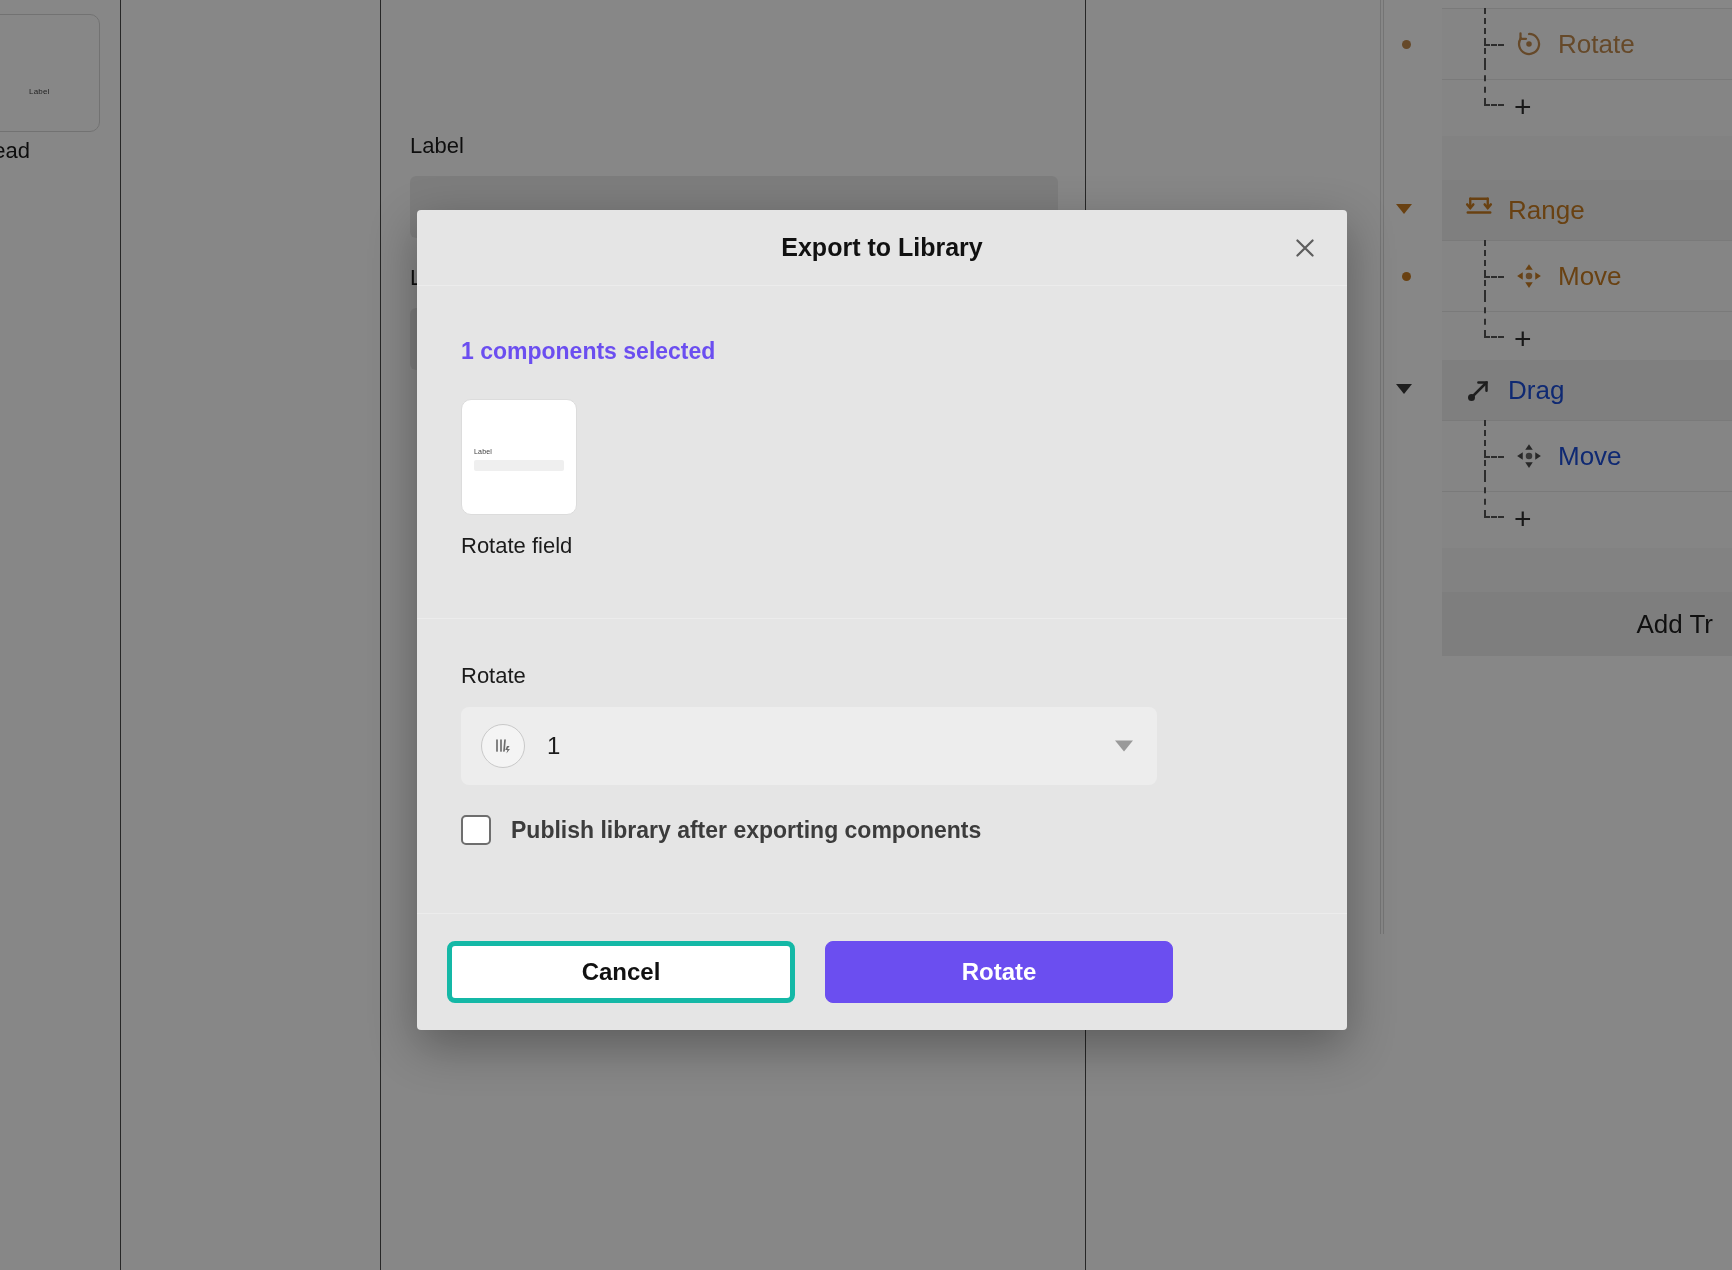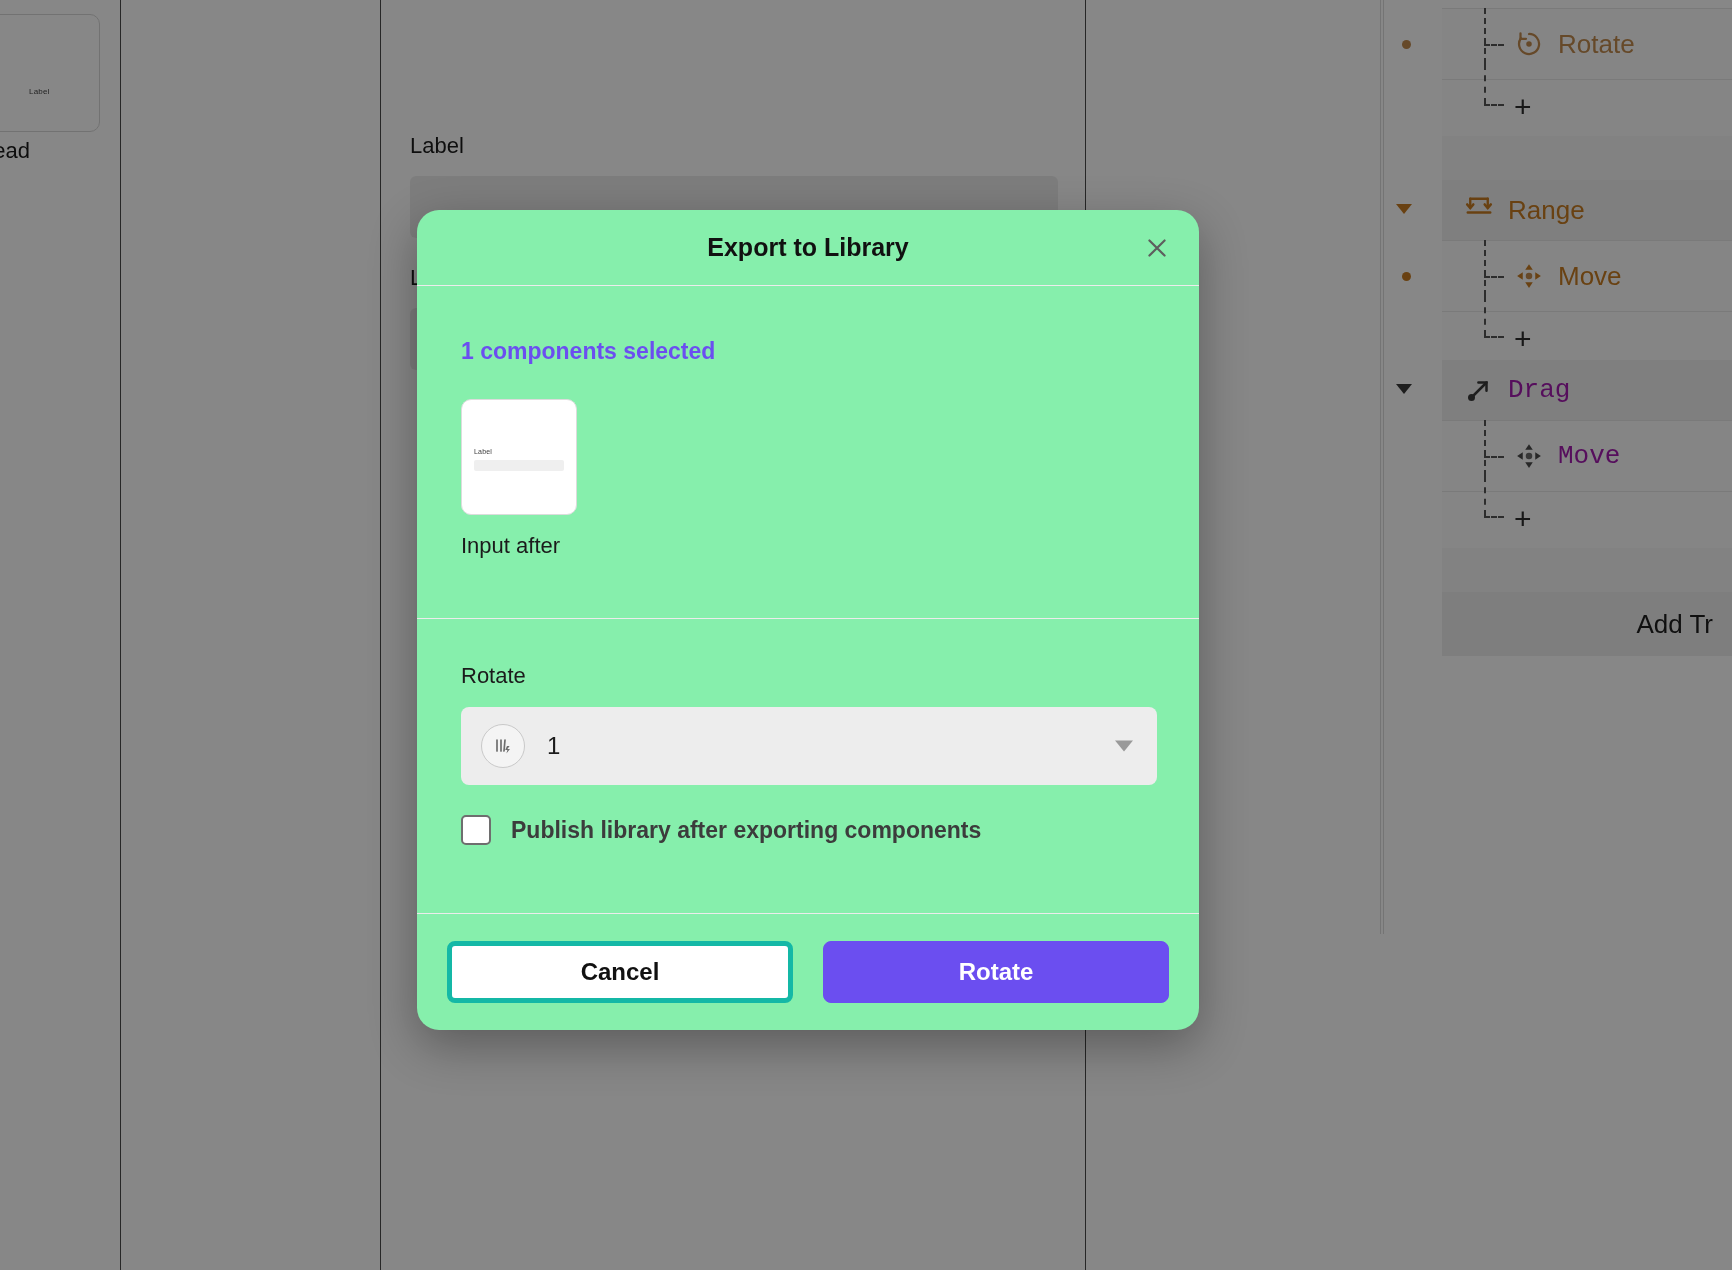--- a/index.html
+++ b/index.html
@@ -124,21 +124,21 @@
   .sb-row.plusrow { background: #fbfbfb; }
   .sb-row.blank { background: #f6f6f6; }
   .sb-row.action { background: #eeeeee; justify-content: flex-end; }
 
   .sb-label {
     font-size: 26px;
     white-space: nowrap;
   }
   .sb-label.amber { color: #c77c22; }
   .sb-label.amber-soft { color: #c08a4e; }
-  .sb-label.dark { color: #a21caf; font-family: Liberation Mono, monospace; }
+  .sb-label.dark { color: #1d4ed8; }
 
   .sb-icon { display: inline-flex; align-items: center; justify-content: center; flex: none; }
 
   
   .sb-dot {
     position: absolute;
     width: 9px; height: 9px;
     border-radius: 50%;
   }
   .sb-dot.amber { background: #c08a4e; }
@@ -186,24 +186,24 @@
     position: absolute;
     inset: 0;
     background: rgba(0, 0, 0, 0.47);
   }
 
   
   .modal {
     position: absolute;
     left: 417px;
     top: 210px;
-    width: 782px;
+    width: 930px;
     height: 820px;
-    background: #86efac;
-    border-radius: 22px;
+    background: #e5e5e5;
+    border-radius: 4px;
     box-shadow: 0 16px 48px rgba(0,0,0,.32);
     display: flex;
     flex-direction: column;
     overflow: hidden;
   }
 
   .modal-header {
     position: relative;
     height: 76px;
     flex: none;
@@ -531,21 +531,21 @@
     </div>
 
     <div class="modal-section-top">
       <div class="selected-count">1 components selected</div>
 
       <div class="thumb-wrap">
         <div class="thumb-card">
           <span class="thumb-mini-label">Label</span>
           <div class="thumb-mini-input"></div>
         </div>
-        <div class="thumb-caption">Input after</div>
+        <div class="thumb-caption">Rotate field</div>
       </div>
     </div>
 
     <div class="modal-section-mid">
       <div class="field-label">Rotate</div>
 
       <div class="library-select">
         <span class="lib-icon-circle">
           <svg width="24" height="24" viewBox="0 0 24 24" fill="none" stroke="#6e6e6e" stroke-width="1.7" stroke-linecap="round">
             <path d="M6 6 L6 17"></path>

